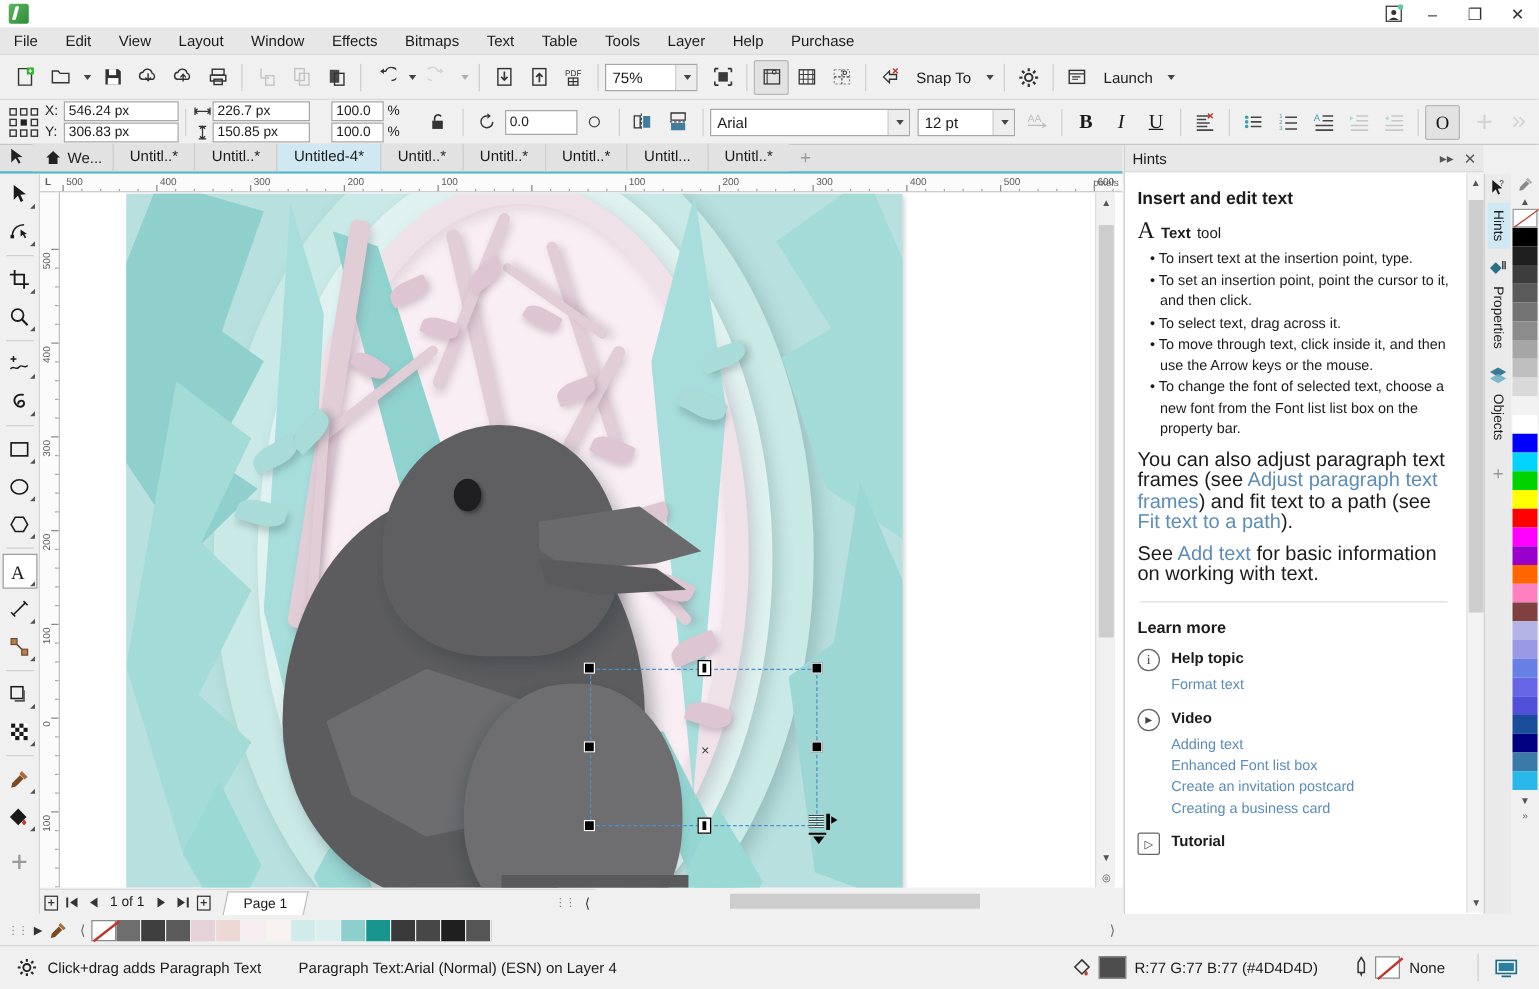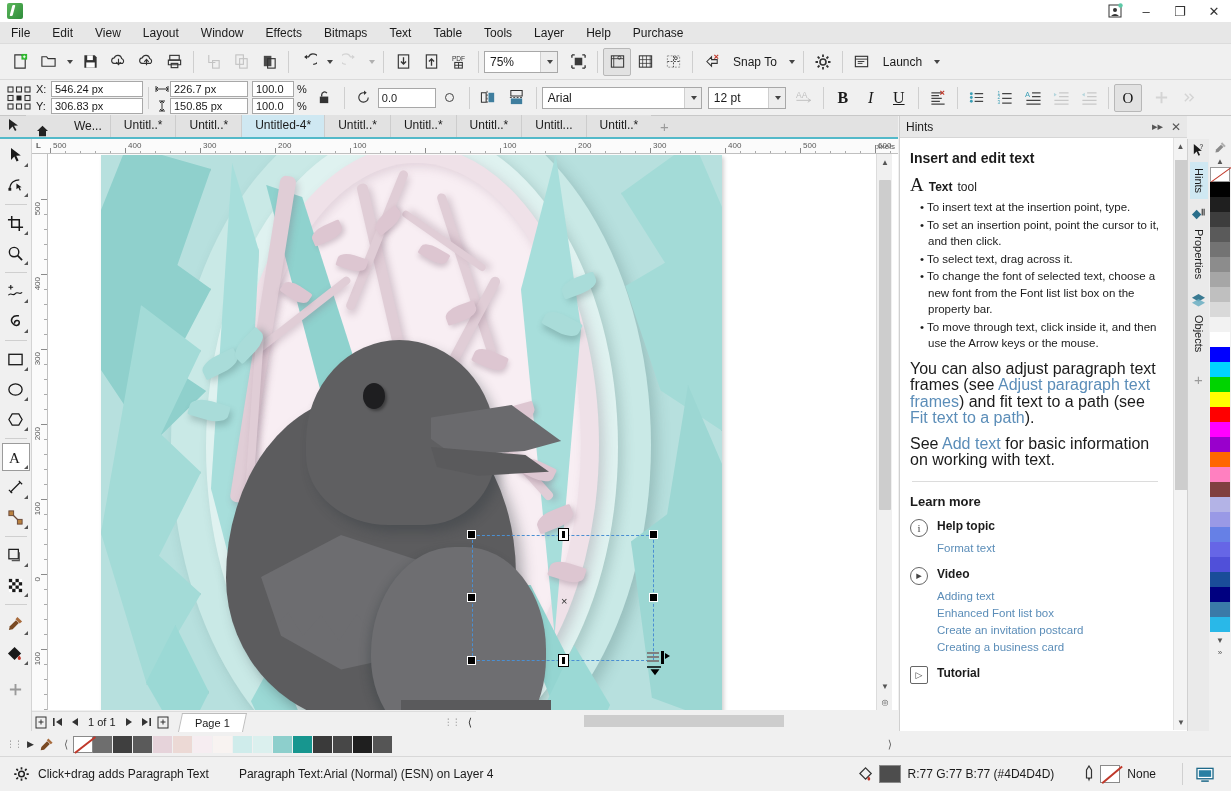--- a/index.html
+++ b/index.html
@@ -109,21 +109,21 @@
   .doctabs {
     position: absolute; top: 116px; left: 0; width: 898px; height: 23px;
     background: #e2e2e2; display: flex; align-items: flex-end;
     border-bottom: 2px solid #53b9c9;
   }
   .tabarrow { width: 26px; height: 23px; display:flex; align-items:center; justify-content:center; }
   .dtab {
     height: 22px; line-height: 21px; padding: 0 13px; font-size: 12px; color:#1b1b1b;
     background: #e2e2e2; border-left: 1px solid #cdcdcd; cursor: default; white-space: nowrap;
   }
-  .dtab.home { padding: 0 8px 0 10px; display:flex; align-items:flex-end; border-left:none;gap:20px; }
+  .dtab.home { padding: 0 8px 0 10px; display:flex; align-items:center; border-left:none; }
   .dtab.active { background: #cfe8f2; font-weight: normal; }
   .tabplus { width: 26px; height:22px; display:flex; align-items:center; justify-content:center; color:#9a9a9a; font-size:15px;}
 
   
   .hruler {
     position: absolute; top: 139px; left: 32px; width: 866px; height: 15px;
     background: #fbfbfb; border-bottom: 1px solid #c0c0c0; overflow: hidden;
     font-size: 8px; color: #555;
   }
   .vruler {
@@ -629,21 +629,21 @@
       <div class="xy-row">
         <span class="xy-lbl">X:</span>
         <span class="minput" style="width:92px;">546.24 px</span>
       </div>
       <div class="xy-row">
         <span class="xy-lbl">Y:</span>
         <span class="minput" style="width:92px;">306.83 px</span>
       </div>
     </div>
     <div class="tsep"></div>
-    <div style="display:flex;align-items:center;gap:4px;">
+    <div style="display:flex;align-items:center;gap:17px;">
       <div class="xy-wrap">
         <div class="xy-row">
           <span style="width:16px;display:flex;justify-content:center;">
             <svg width="14" height="10" viewBox="0 0 14 10">
                 <path d="M1 5h12M1 2v6M13 2v6M3 3l-2 2 2 2M11 3l2 2-2 2" stroke="#333" stroke-width="1" fill="none"></path>
               </svg>
           </span>
           <span class="minput" style="width:78px;">226.7 px</span>
         </div>
         <div class="xy-row">
@@ -1280,22 +1280,22 @@
       <div class="h1">Insert and edit text</div>
       <div class="tooltitle">
         <span class="glyph">A</span>
         <b>Text</b>
         <span>tool</span>
       </div>
       <ul class="hints">
         <li>To insert text at the insertion point, type.</li>
         <li>To set an insertion point, point the cursor to it, and then click.</li>
         <li>To select text, drag across it.</li>
+        <li>To move through text, click inside it, and then use the Arrow keys or the mouse.</li>
         <li>To change the font of selected text, choose a new font from the Font list list box on the property bar.</li>
-        <li>To move through text, click inside it, and then use the Arrow keys or the mouse.</li>
       </ul>
       <p class="hpara"><span>You can also adjust paragraph text frames (see </span><span class="hlink">Adjust paragraph text frames</span><span>) and fit text to a path (see </span><span class="hlink">Fit text to a path</span><span>).</span></p>
       <p class="hpara"><span>See </span><span class="hlink">Add text</span><span> for basic information on working with text.</span></p>
       <div class="hrule"></div>
       <div class="h2">Learn more</div>
       <div class="lm-row">
         <span class="lm-ico">i</span>
         <span class="lm-title">Help topic</span>
       </div>
       <div class="lm-links">

